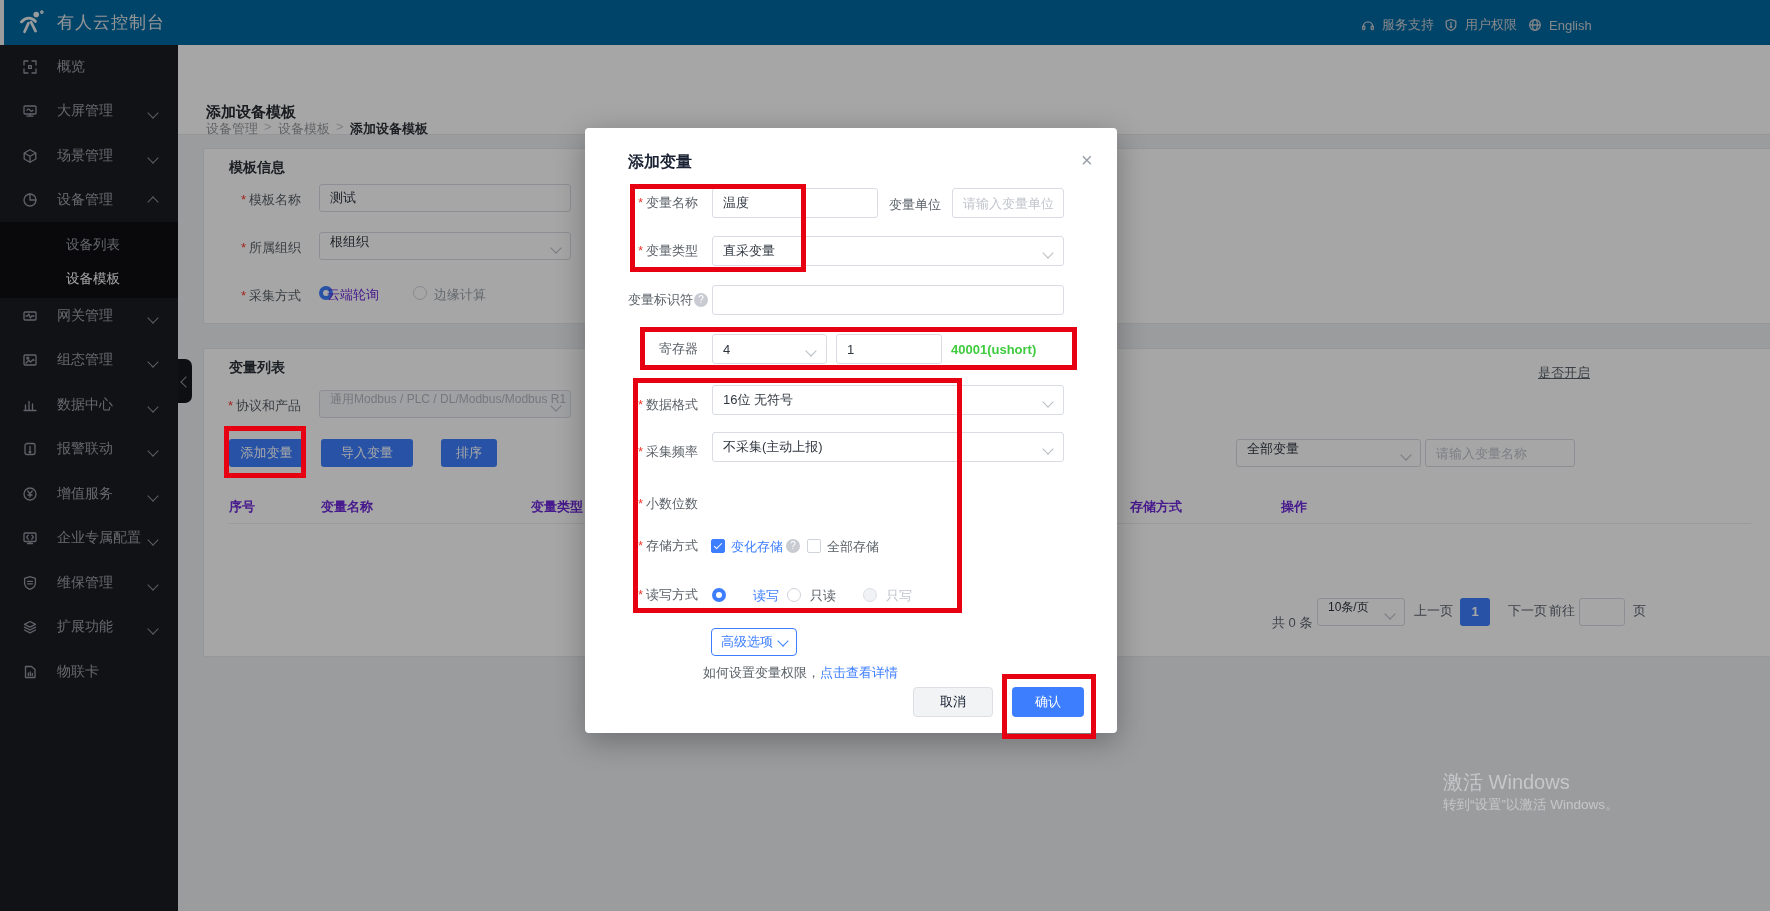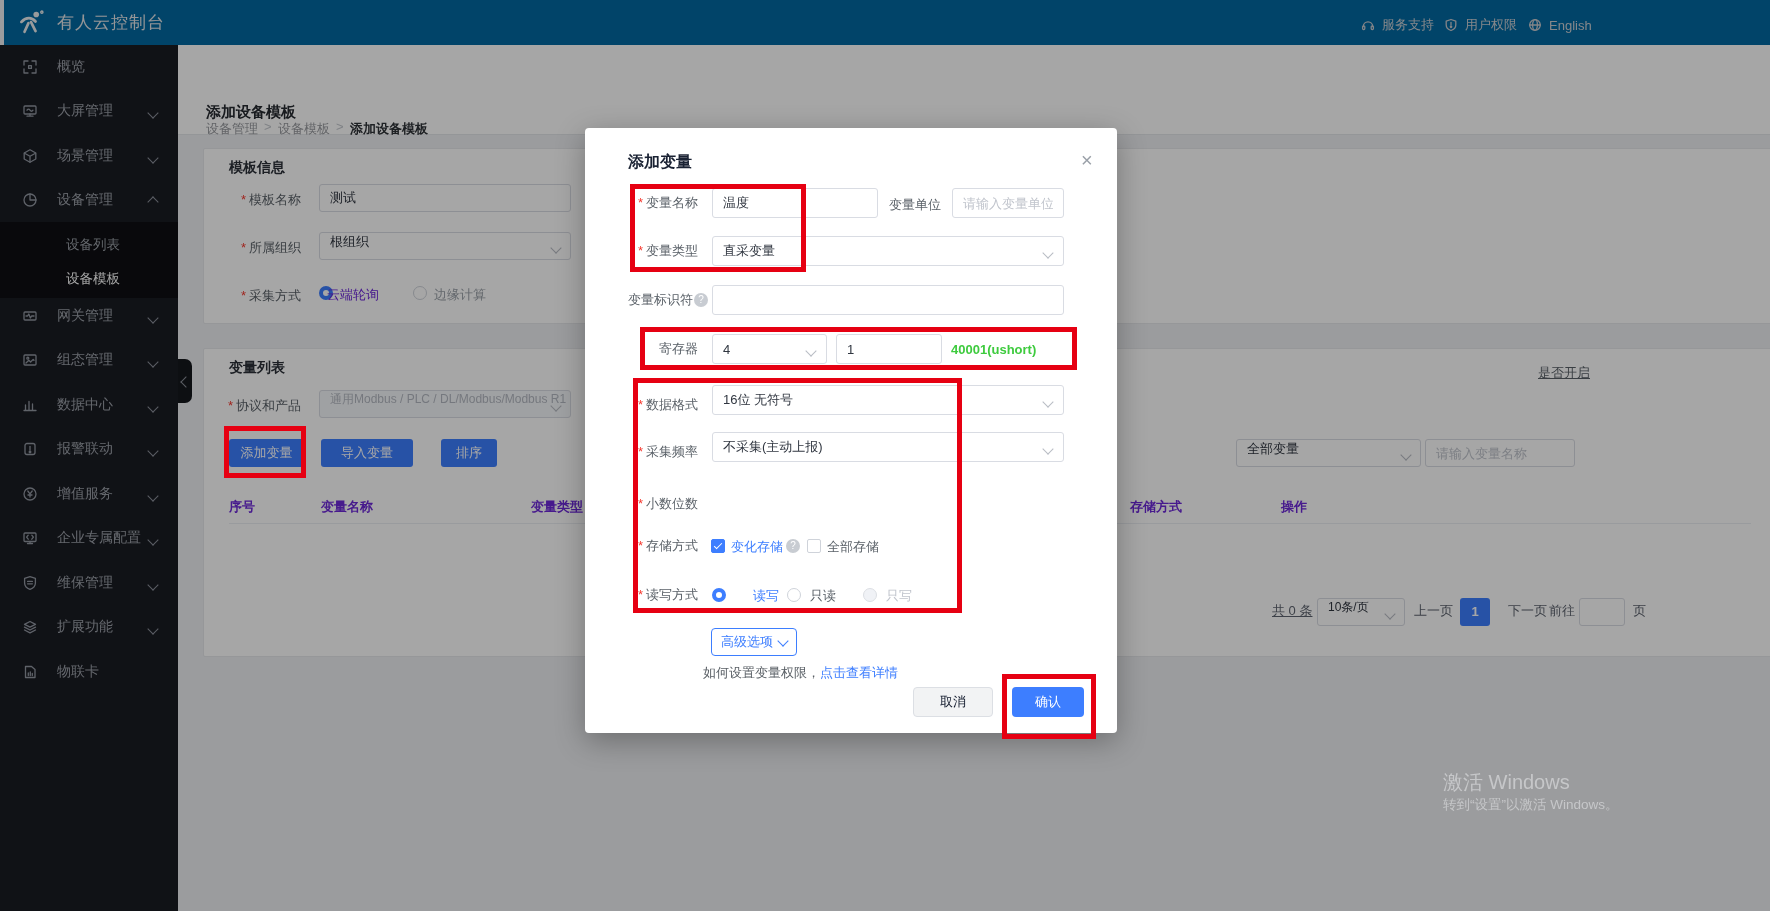--- a/index.html
+++ b/index.html
@@ -323,21 +323,21 @@
   <input class="inp" style="left: 1221px; top: 90px; width: 150px;" placeholder="请输入变量名称">
   <div id="table-headers">
         <div class="th" style="left: 25px; top: 149px;">序号</div>
         <div class="th" style="left: 117px; top: 149px;">变量名称</div>
         <div class="th" style="left: 327px; top: 149px;">变量类型</div>
         <div class="th" style="left: 926px; top: 149px;">存储方式</div>
         <div class="th" style="left: 1077px; top: 149px;">操作</div>
       </div>
   <div class="abs" style="left:25px;top:174px;width:1522px;height:1px;background:#ebeef3;"></div>
 
-  <div class="pg-txt" style="left:1068px;top:253px;text-decoration:underline;">共 0 条</div>
+  <div class="pg-txt" style="left:1068px;top:265px;">共 0 条</div>
   <div class="sel" style="left:1113px;top:249px;width:88px;font-size:12px;">
     <span>10条/页</span>
         <span class="chev down gray"></span>
   </div>
   <div class="pg-txt" style="left:1210px;top:253px;cursor:pointer;">上一页</div>
   <div class="abs" style="left:1256px;top:249px;width:30px;height:28px;background:#3d7eff;border-radius:3px;color:#fff;text-align:center;line-height:28px;font-weight:bold;">1</div>
   <div class="pg-txt" style="left:1304px;top:253px;cursor:pointer;">下一页</div>
   <div class="pg-txt" style="left:1345px;top:253px;">前往</div>
   <input class="inp" style="left: 1375px; top: 249px; width: 46px;">
   <div class="pg-txt" style="left:1429px;top:253px;">页</div>

